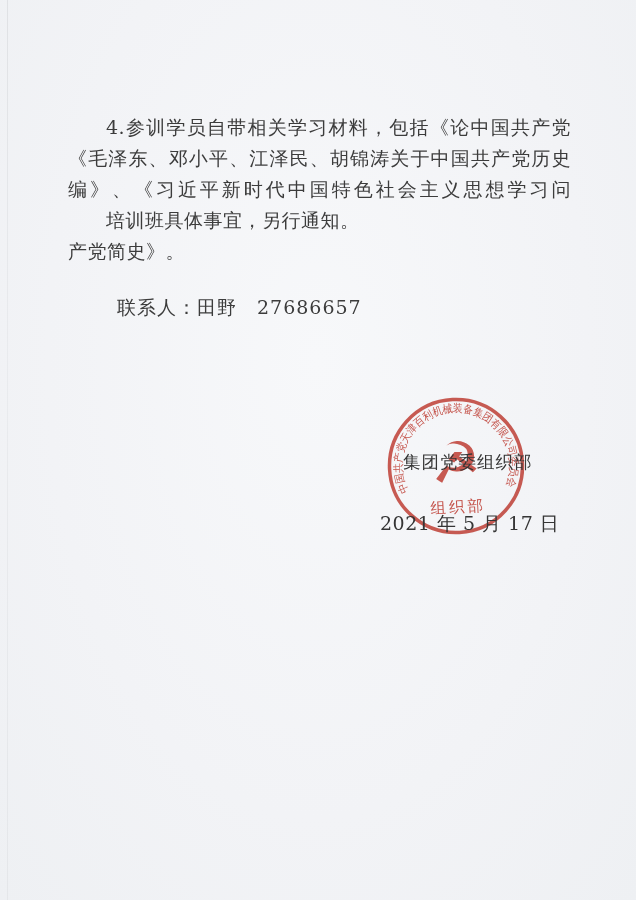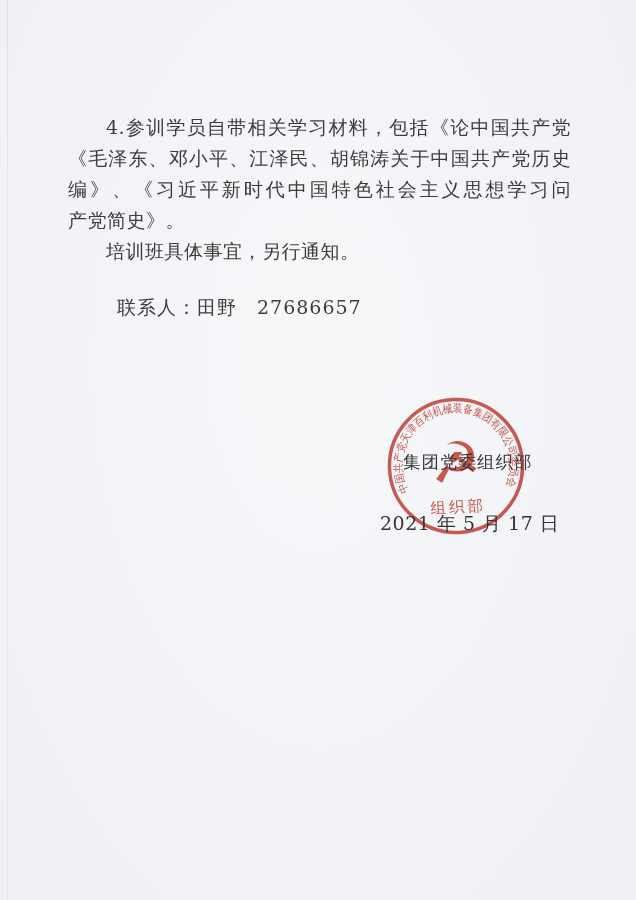--- a/index.html
+++ b/index.html
@@ -48,22 +48,22 @@
 <body>
 
 <div class="canvas">
 
   <div class="scan-edge"></div>
 
   <div class="bodytext">
     <div class="line indent fill">4.参训学员自带相关学习材料，包括《论中国共产党历史》、</div>
     <div class="line fill">《毛泽东、邓小平、江泽民、胡锦涛关于中国共产党历史论述摘</div>
     <div class="line fill">编》、《习近平新时代中国特色社会主义思想学习问答》、《中国共</div>
+    <div class="line indent">培训班具体事宜，另行通知。</div>
     <div class="line">产党简史》。</div>
-    <div class="line indent">培训班具体事宜，另行通知。</div>
   </div>
 
   <div class="contact">联系人：田野　27686657</div>
 
   <div class="seal">
     <svg width="178" height="178" viewBox="0 0 178 178">
       <defs>
         <path id="ringPath" d="M 40.1 111.8 A 54 54 0 1 1 137.9 111.8" fill="none"></path>
       </defs>
       <circle cx="89" cy="89" r="66.5" fill="none" stroke="#c5392e" stroke-width="3.5" opacity="0.82"></circle>

